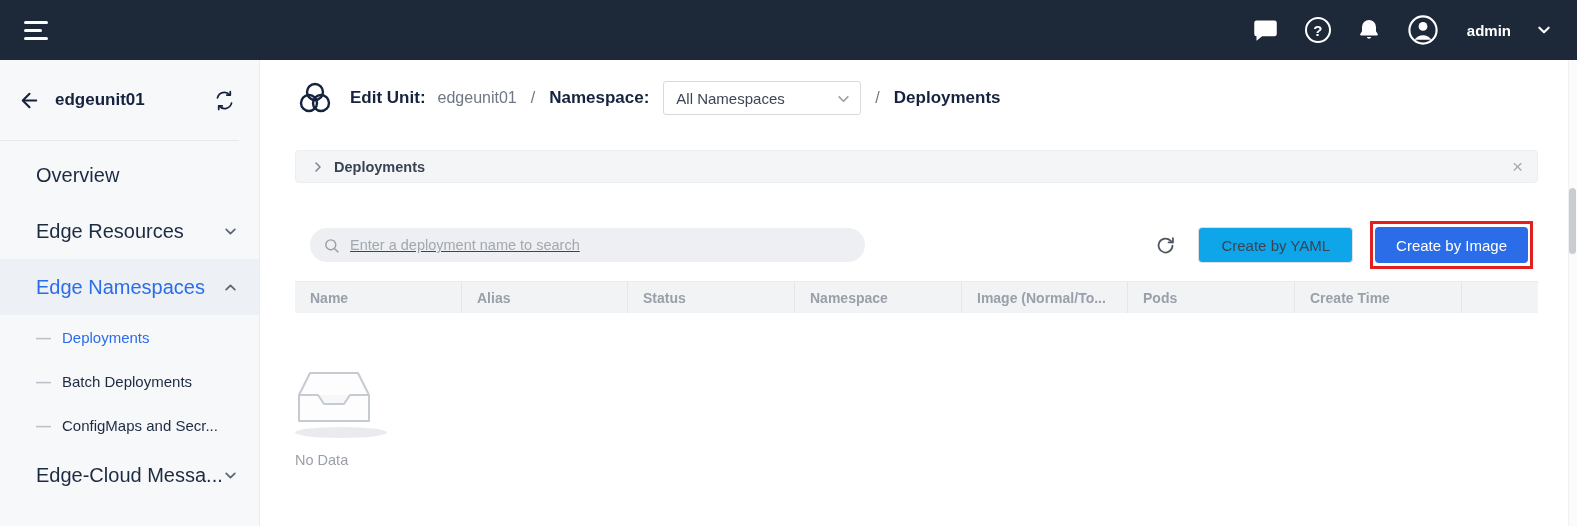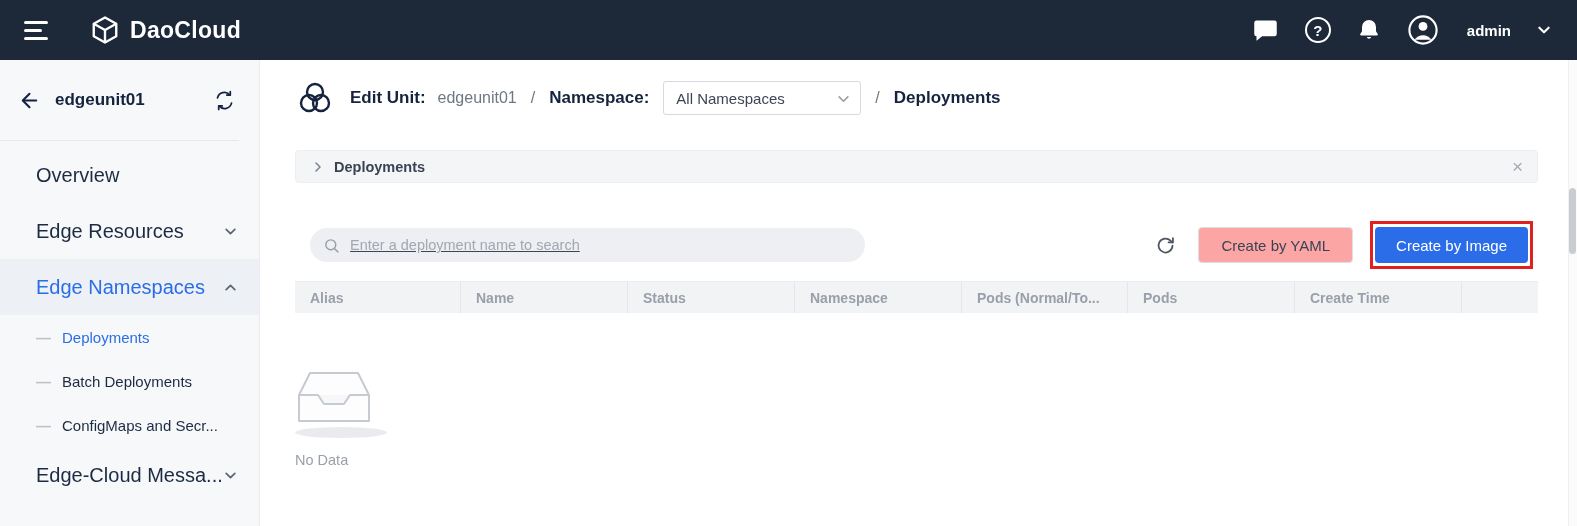--- a/index.html
+++ b/index.html
@@ -99,21 +99,21 @@
   .search-wrap input::placeholder { color:#a2a8b0; }
   .search-wrap .search-icon { position:absolute; left:13px; top:9px; display:flex; }
   .toolbar-right { margin-left:auto; display:flex; align-items:center; }
   .refresh-btn { display:flex; margin-right:22px; cursor:pointer; }
   .btn {
     height:36px; border-radius:4px; font-size:15px; cursor:pointer;
     display:inline-flex; align-items:center; justify-content:center;
     font-family:"Liberation Sans", sans-serif;
   }
   .btn-yaml {
-    padding:12px 22px; background:#fca5a5; border:1px solid #dcdfe4; color:#3a4354;
+    padding:12px 22px; background:#0ea5e9; border:1px solid #dcdfe4; color:#3a4354;
     margin-right:12px;
   }
   .btn-image-wrap { position:relative; margin-left:10px; }
   .btn-image { padding:0 21px; background:#2b6de8; border:none; color:#fff; }
   .annotation-box {
     position:absolute; inset:-6px -5px;
     border:3px solid #e32020; pointer-events:none;
   }
 
   .table-head {
@@ -151,30 +151,20 @@
   }
 </style>
 </head>
 <body>
 
 <div class="topbar">
   <div class="hamburger">
     <span></span>
       <span></span>
       <span></span>
-  </div>
-  <div class="brand">
-    <span class="tb-icon">
-      <svg width="30" height="32" viewBox="0 0 24 24" fill="none" stroke="#ffffff" stroke-width="1.9" stroke-linejoin="round">
-        <path d="M12 2l9 5v10l-9 5-9-5V7z"></path>
-        <path d="M3 7l9 5 9-5"></path>
-        <path d="M12 12v10"></path>
-      </svg>
-    </span>
-    <span class="brand-name">DaoCloud</span>
   </div>
   <div class="topbar-right">
     <span class="tb-icon">
       <svg width="27" height="27" viewBox="0 0 24 24" fill="#ffffff">
         <path d="M4 3h16a2 2 0 0 1 2 2v10a2 2 0 0 1-2 2H9l-5 4v-4a2 2 0 0 1-2-2V5a2 2 0 0 1 2-2z"></path>
       </svg>
     </span>
     <span class="tb-icon help-circle">?</span>
     <span class="tb-icon">
       <svg width="24" height="26" viewBox="0 0 24 24" fill="#ffffff">
@@ -316,25 +306,25 @@
       </span>
       <button class="btn btn-yaml">Create by YAML</button>
       <span class="btn-image-wrap">
         <button class="btn btn-image">Create by Image</button>
         <span class="annotation-box"></span>
       </span>
     </div>
   </div>
 
   <div class="table-head">
+    <div class="th col-name">Name</div>
     <div class="th col-alias">Alias</div>
-    <div class="th col-name">Name</div>
     <div class="th col-status">Status</div>
     <div class="th col-namespace">Namespace</div>
-    <div class="th col-pods">Pods (Normal/To...</div>
+    <div class="th col-pods">Image (Normal/To...</div>
     <div class="th col-image">Pods</div>
     <div class="th col-time">Create Time</div>
     <div class="th col-actions"></div>
   </div>
 
   <div class="empty">
     <span>
       <svg width="78" height="62" viewBox="0 0 78 62">
         <path d="M15 7h48l11 22v26H4V29z" fill="#fdfdfe" stroke="#c6cad1" stroke-width="2" stroke-linejoin="round"></path>
         <path d="M4 29h19l6 9h20l6-9h19" fill="#f6f7f9" stroke="#c6cad1" stroke-width="2" stroke-linejoin="round"></path>

